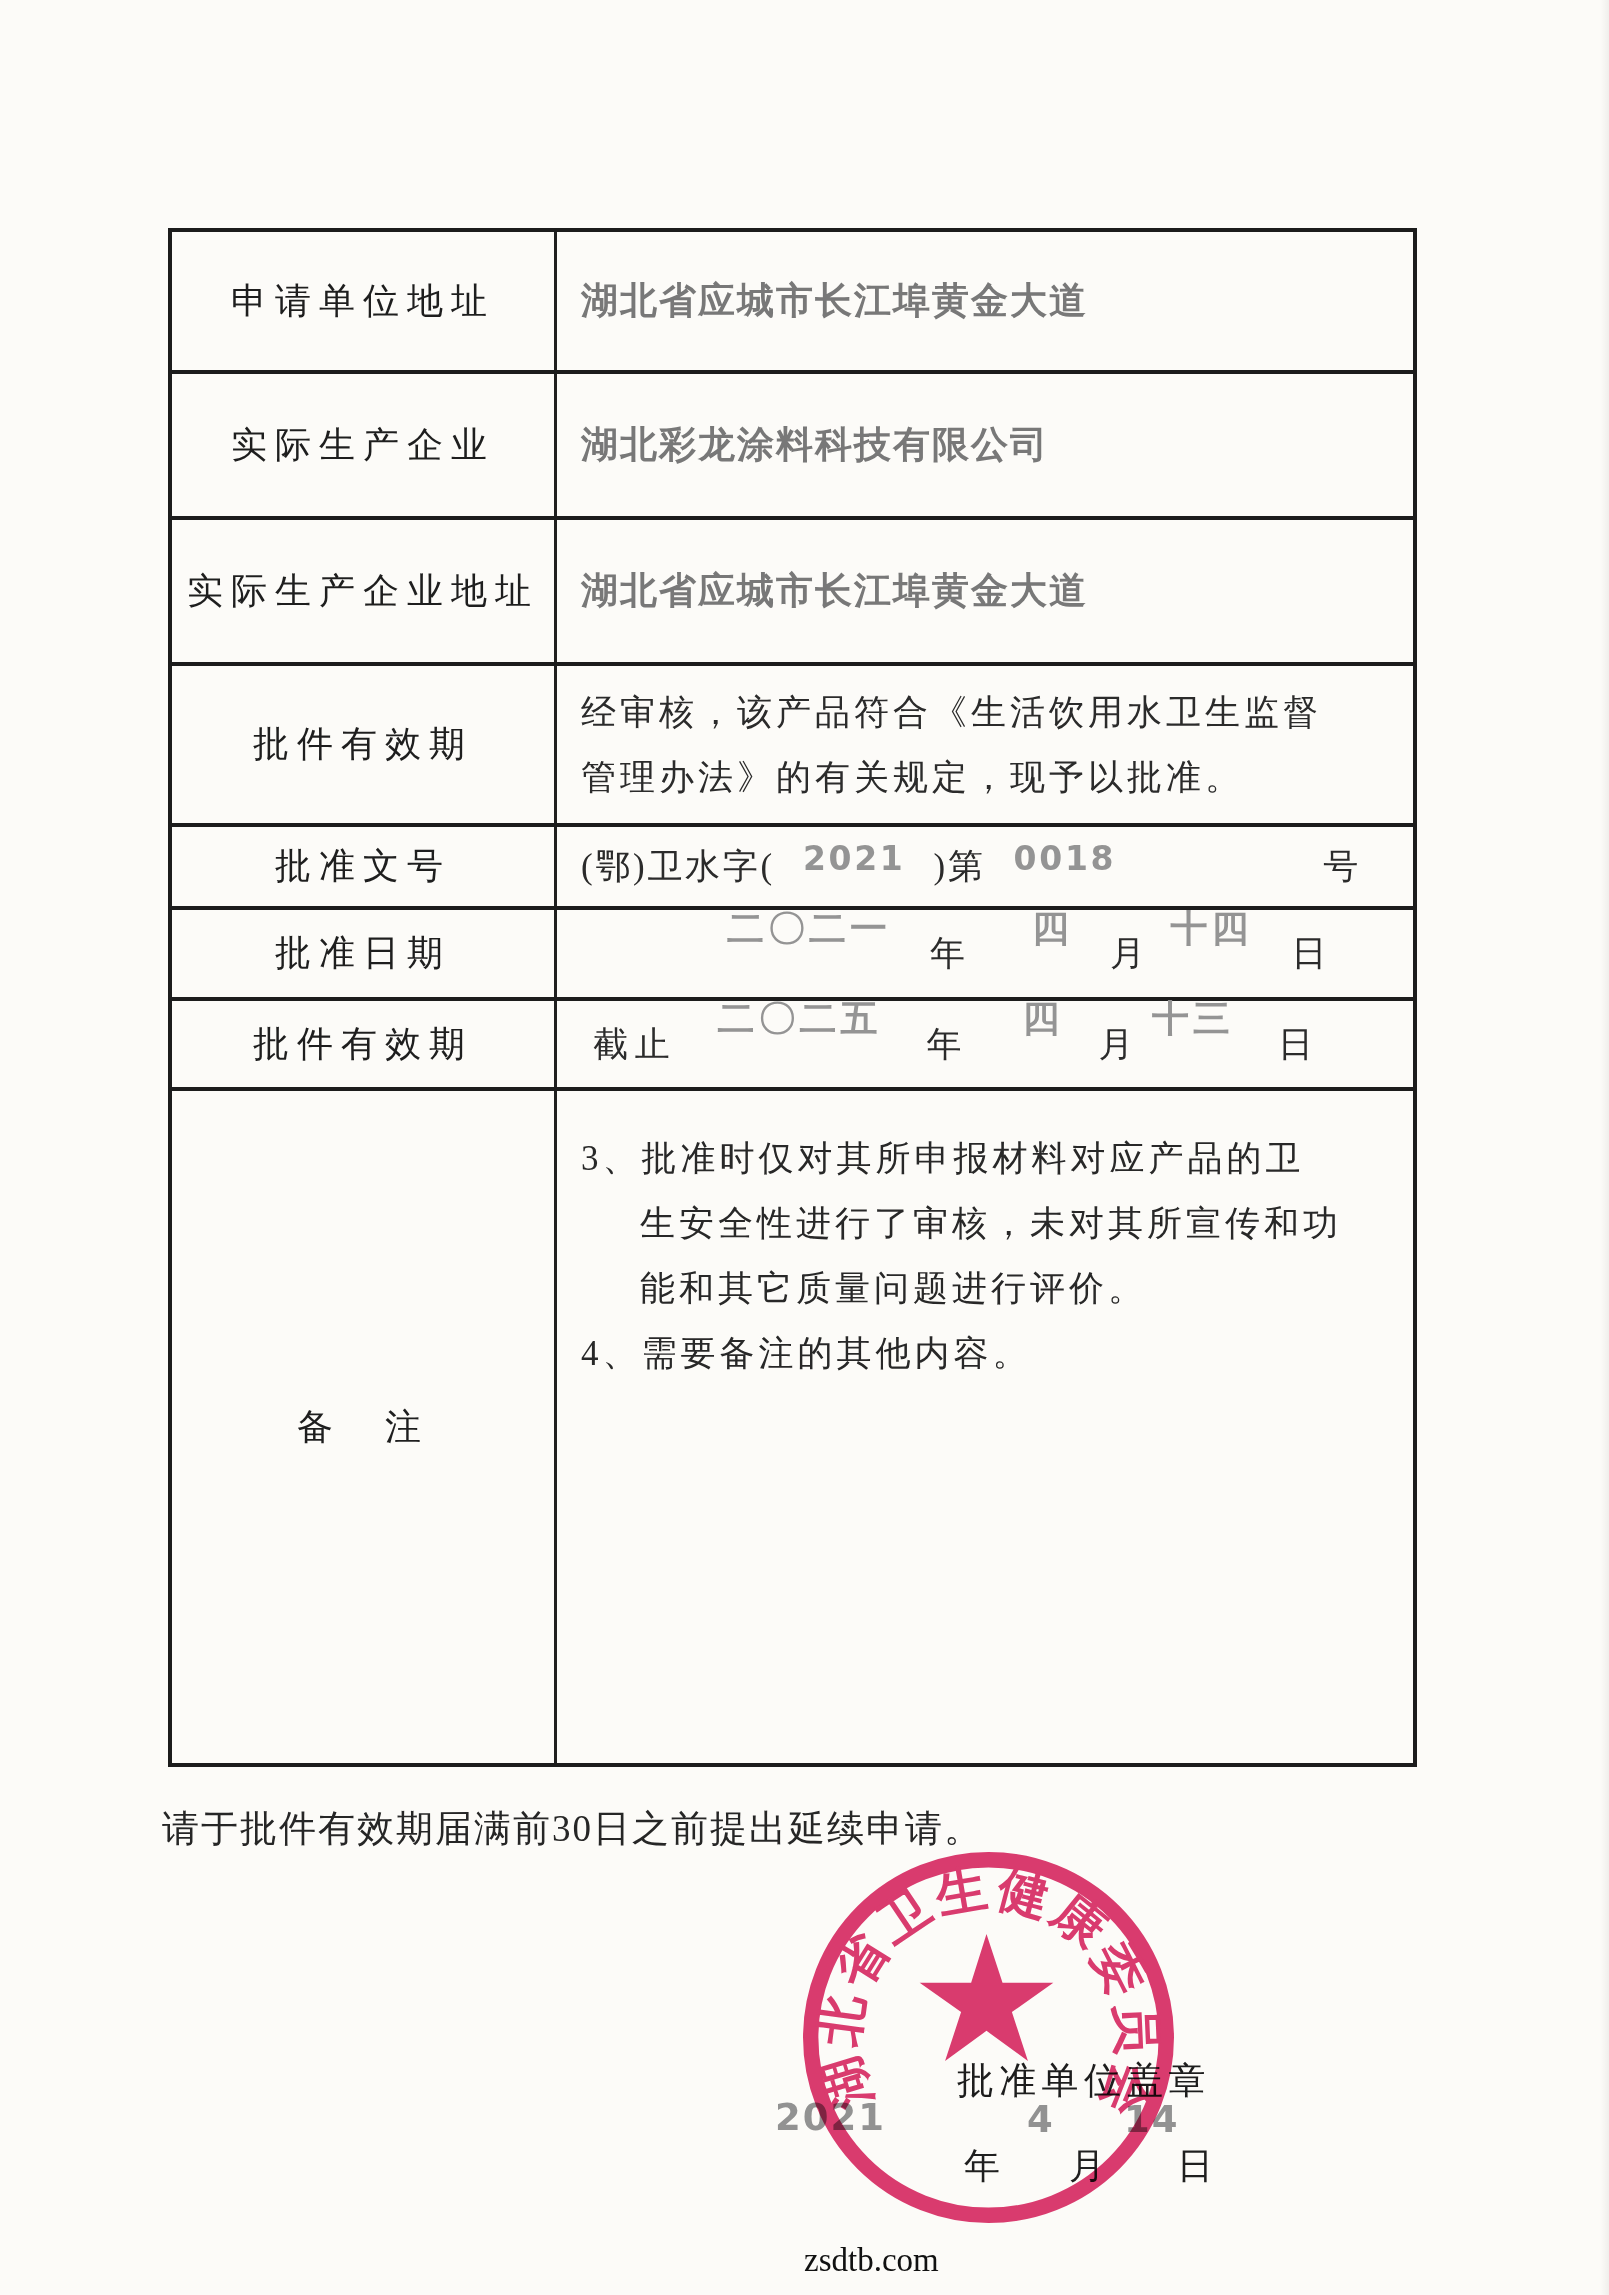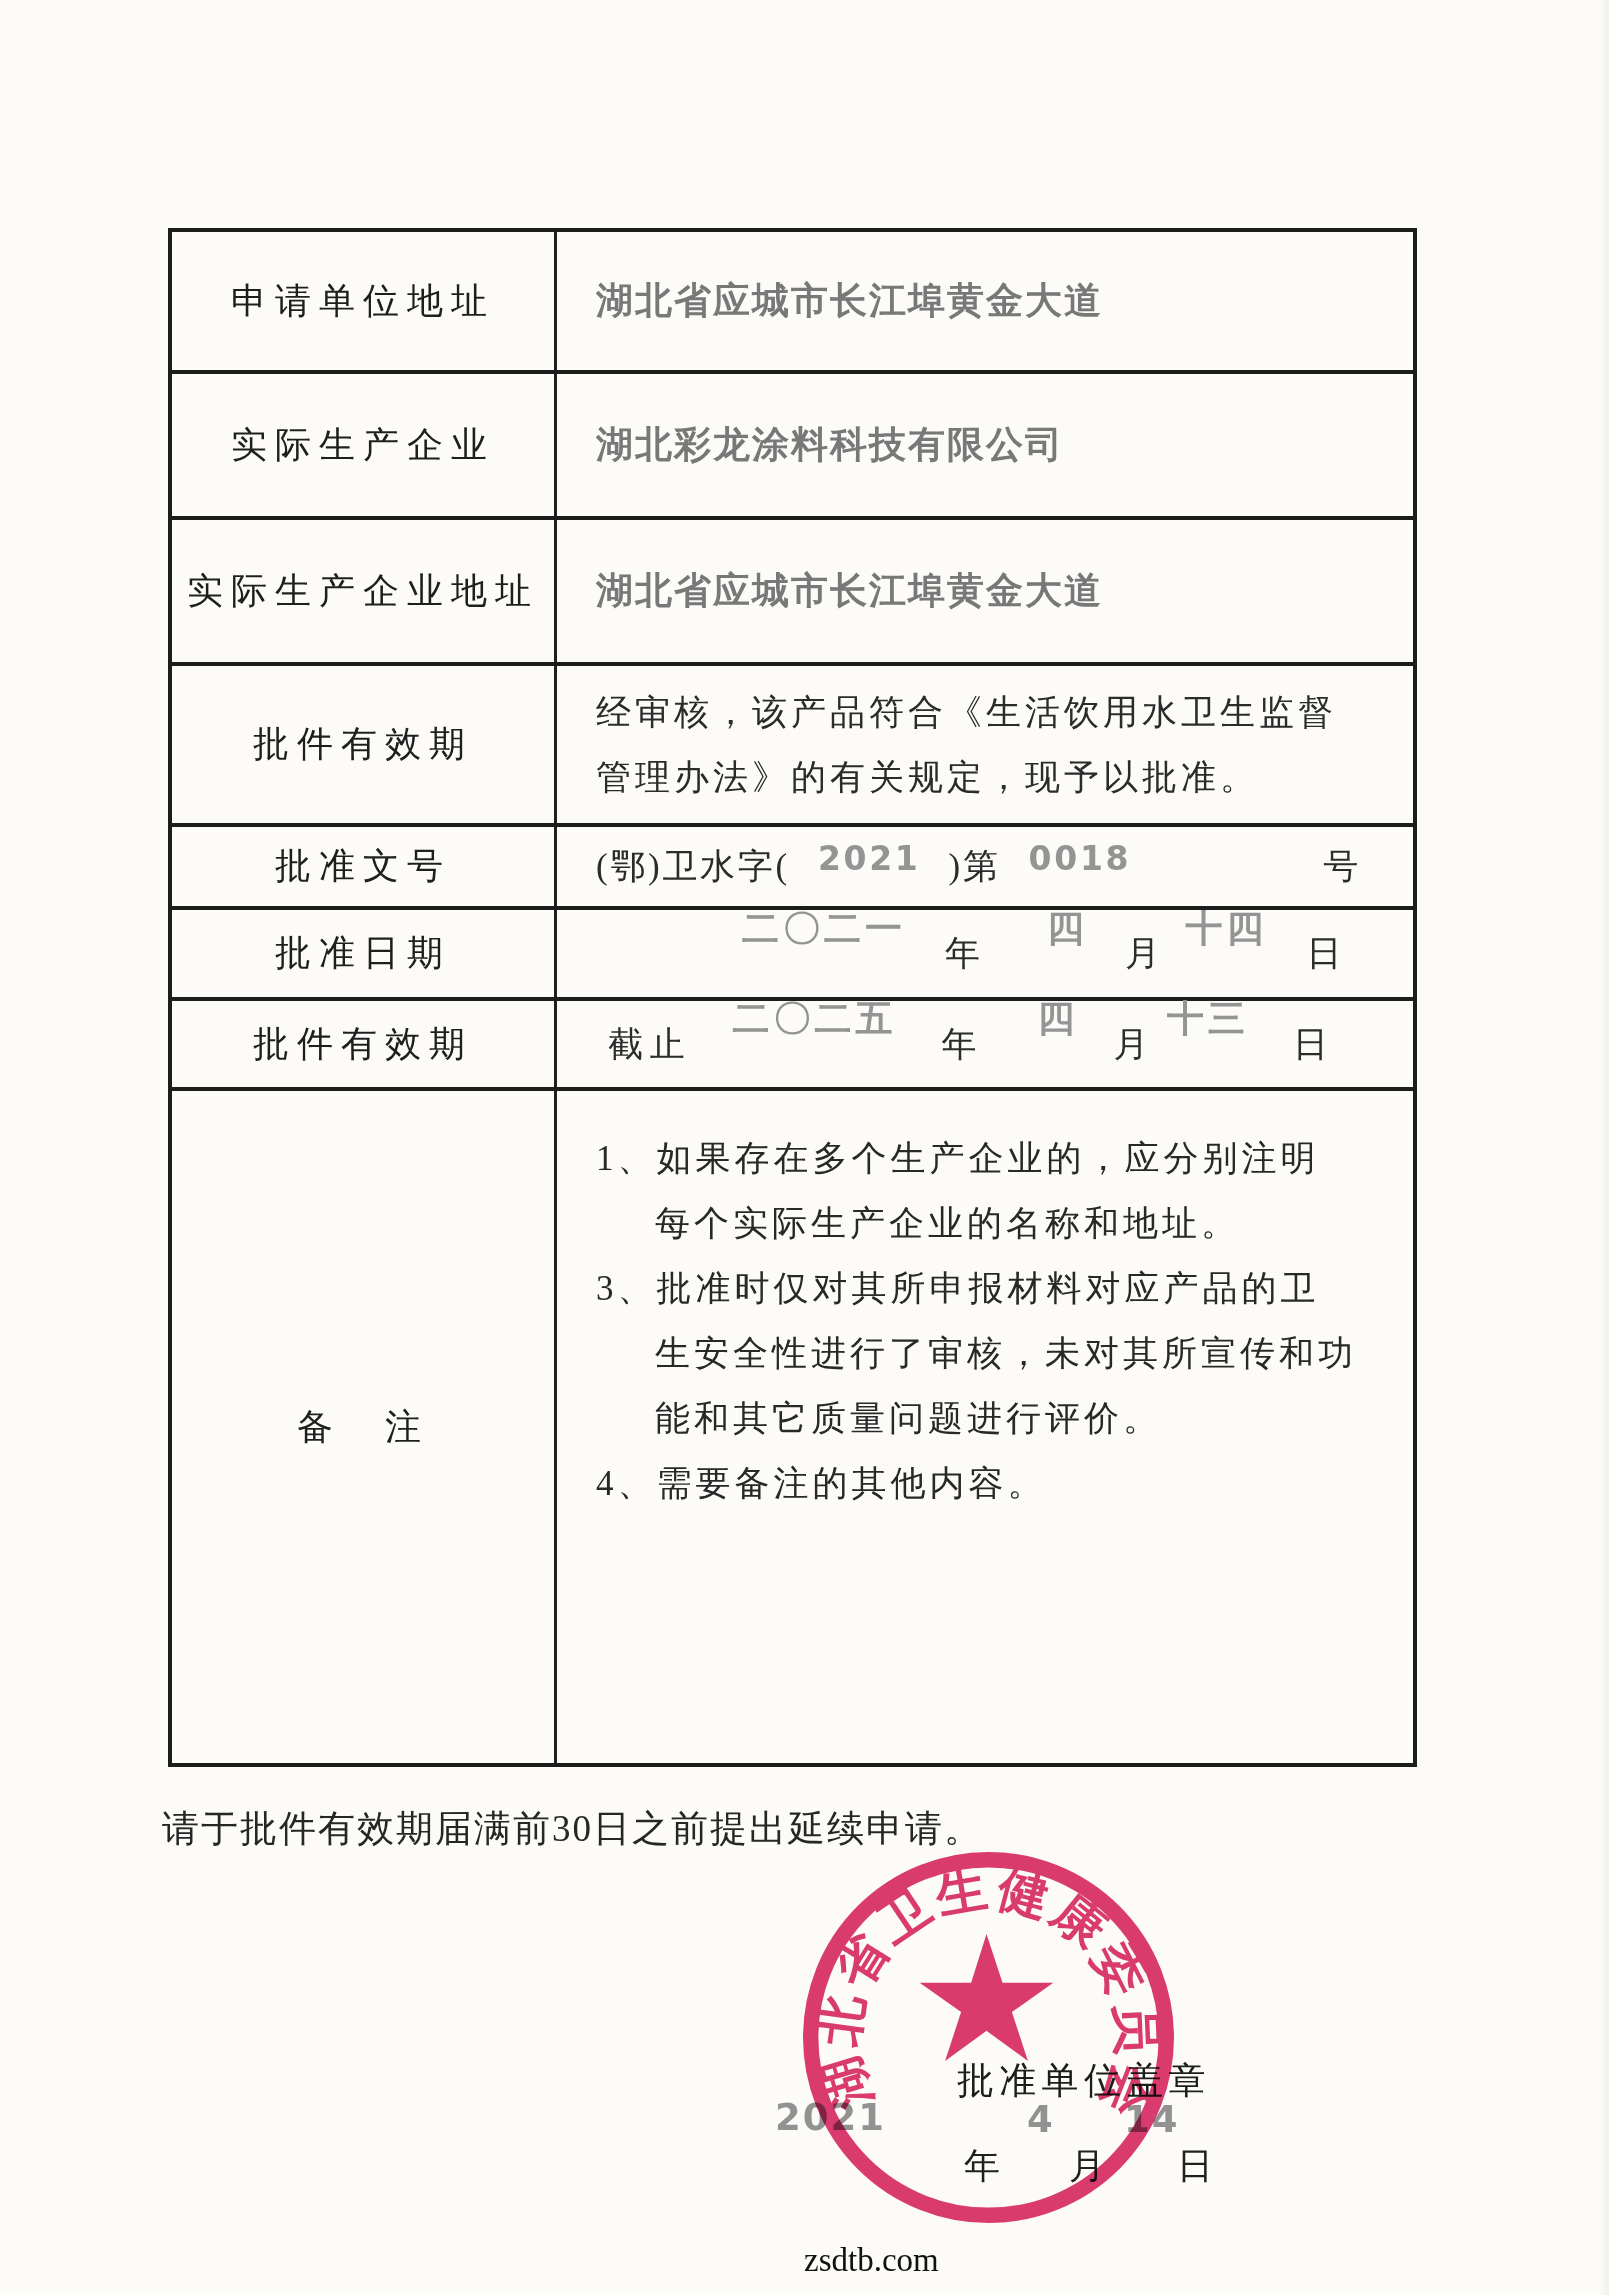--- a/index.html
+++ b/index.html
@@ -16,21 +16,21 @@
   }
   .trow{display:flex;box-sizing:border-box;}
   .trow + .trow{border-top:4px solid #1c1c1c;}
   .cell-label{
     width:385px;flex:0 0 385px;border-right:3.3px solid #1f1f1f;
     display:flex;align-items:center;justify-content:center;box-sizing:border-box;
     font-size:36px;letter-spacing:8px;color:#1e1e1e;text-align:center;
   }
   .cell-value{
     flex:1;display:flex;align-items:center;box-sizing:border-box;
-    padding:0 40px 0 39px;font-size:36px;color:#2e2e2e;
+    padding:0 40px 0 24px;font-size:36px;color:#2e2e2e;
   }
   .h1{height:138px}.h2{height:146px}.h3{height:146px}.h4{height:161px}
   .h5{height:83px}.h6{height:91px}.h7{height:90px}.h8{height:676px}
   .typed{
     font-family:"DejaVu Sans","Liberation Sans",sans-serif;font-weight:700;
     font-size:37px;letter-spacing:2px;color:#787878;
   }
   .conclusion{width:775px;line-height:65px;font-size:35px;letter-spacing:4px;color:#2b2b2b;}
   .docnum{display:flex;align-items:center;font-size:35px;letter-spacing:2.7px;color:#2b2b2b;width:100%;}
   .filled{
@@ -150,21 +150,20 @@
           <span class="filled cjk-raised" style="margin-left:18.7px;">十三</span>
           <span style="margin-left:44px;">日</span>
         </div>
       </div>
     </div>
 
     <div class="trow h8">
       <div class="cell-label">备　注</div>
       <div class="cell-value v-remarks">
         <div class="remarks">
-          <p>1、如果存在多个生产企业的，应分别注明每个实际生产企业的名称和地址。</p>
           <p>3、批准时仅对其所申报材料对应产品的卫生安全性进行了审核，未对其所宣传和功能和其它质量问题进行评价。</p>
           <p>4、需要备注的其他内容。</p>
         </div>
       </div>
     </div>
 
   </div>
 
   <div class="footer-note">请于批件有效期届满前30日之前提出延续申请。</div>
 

